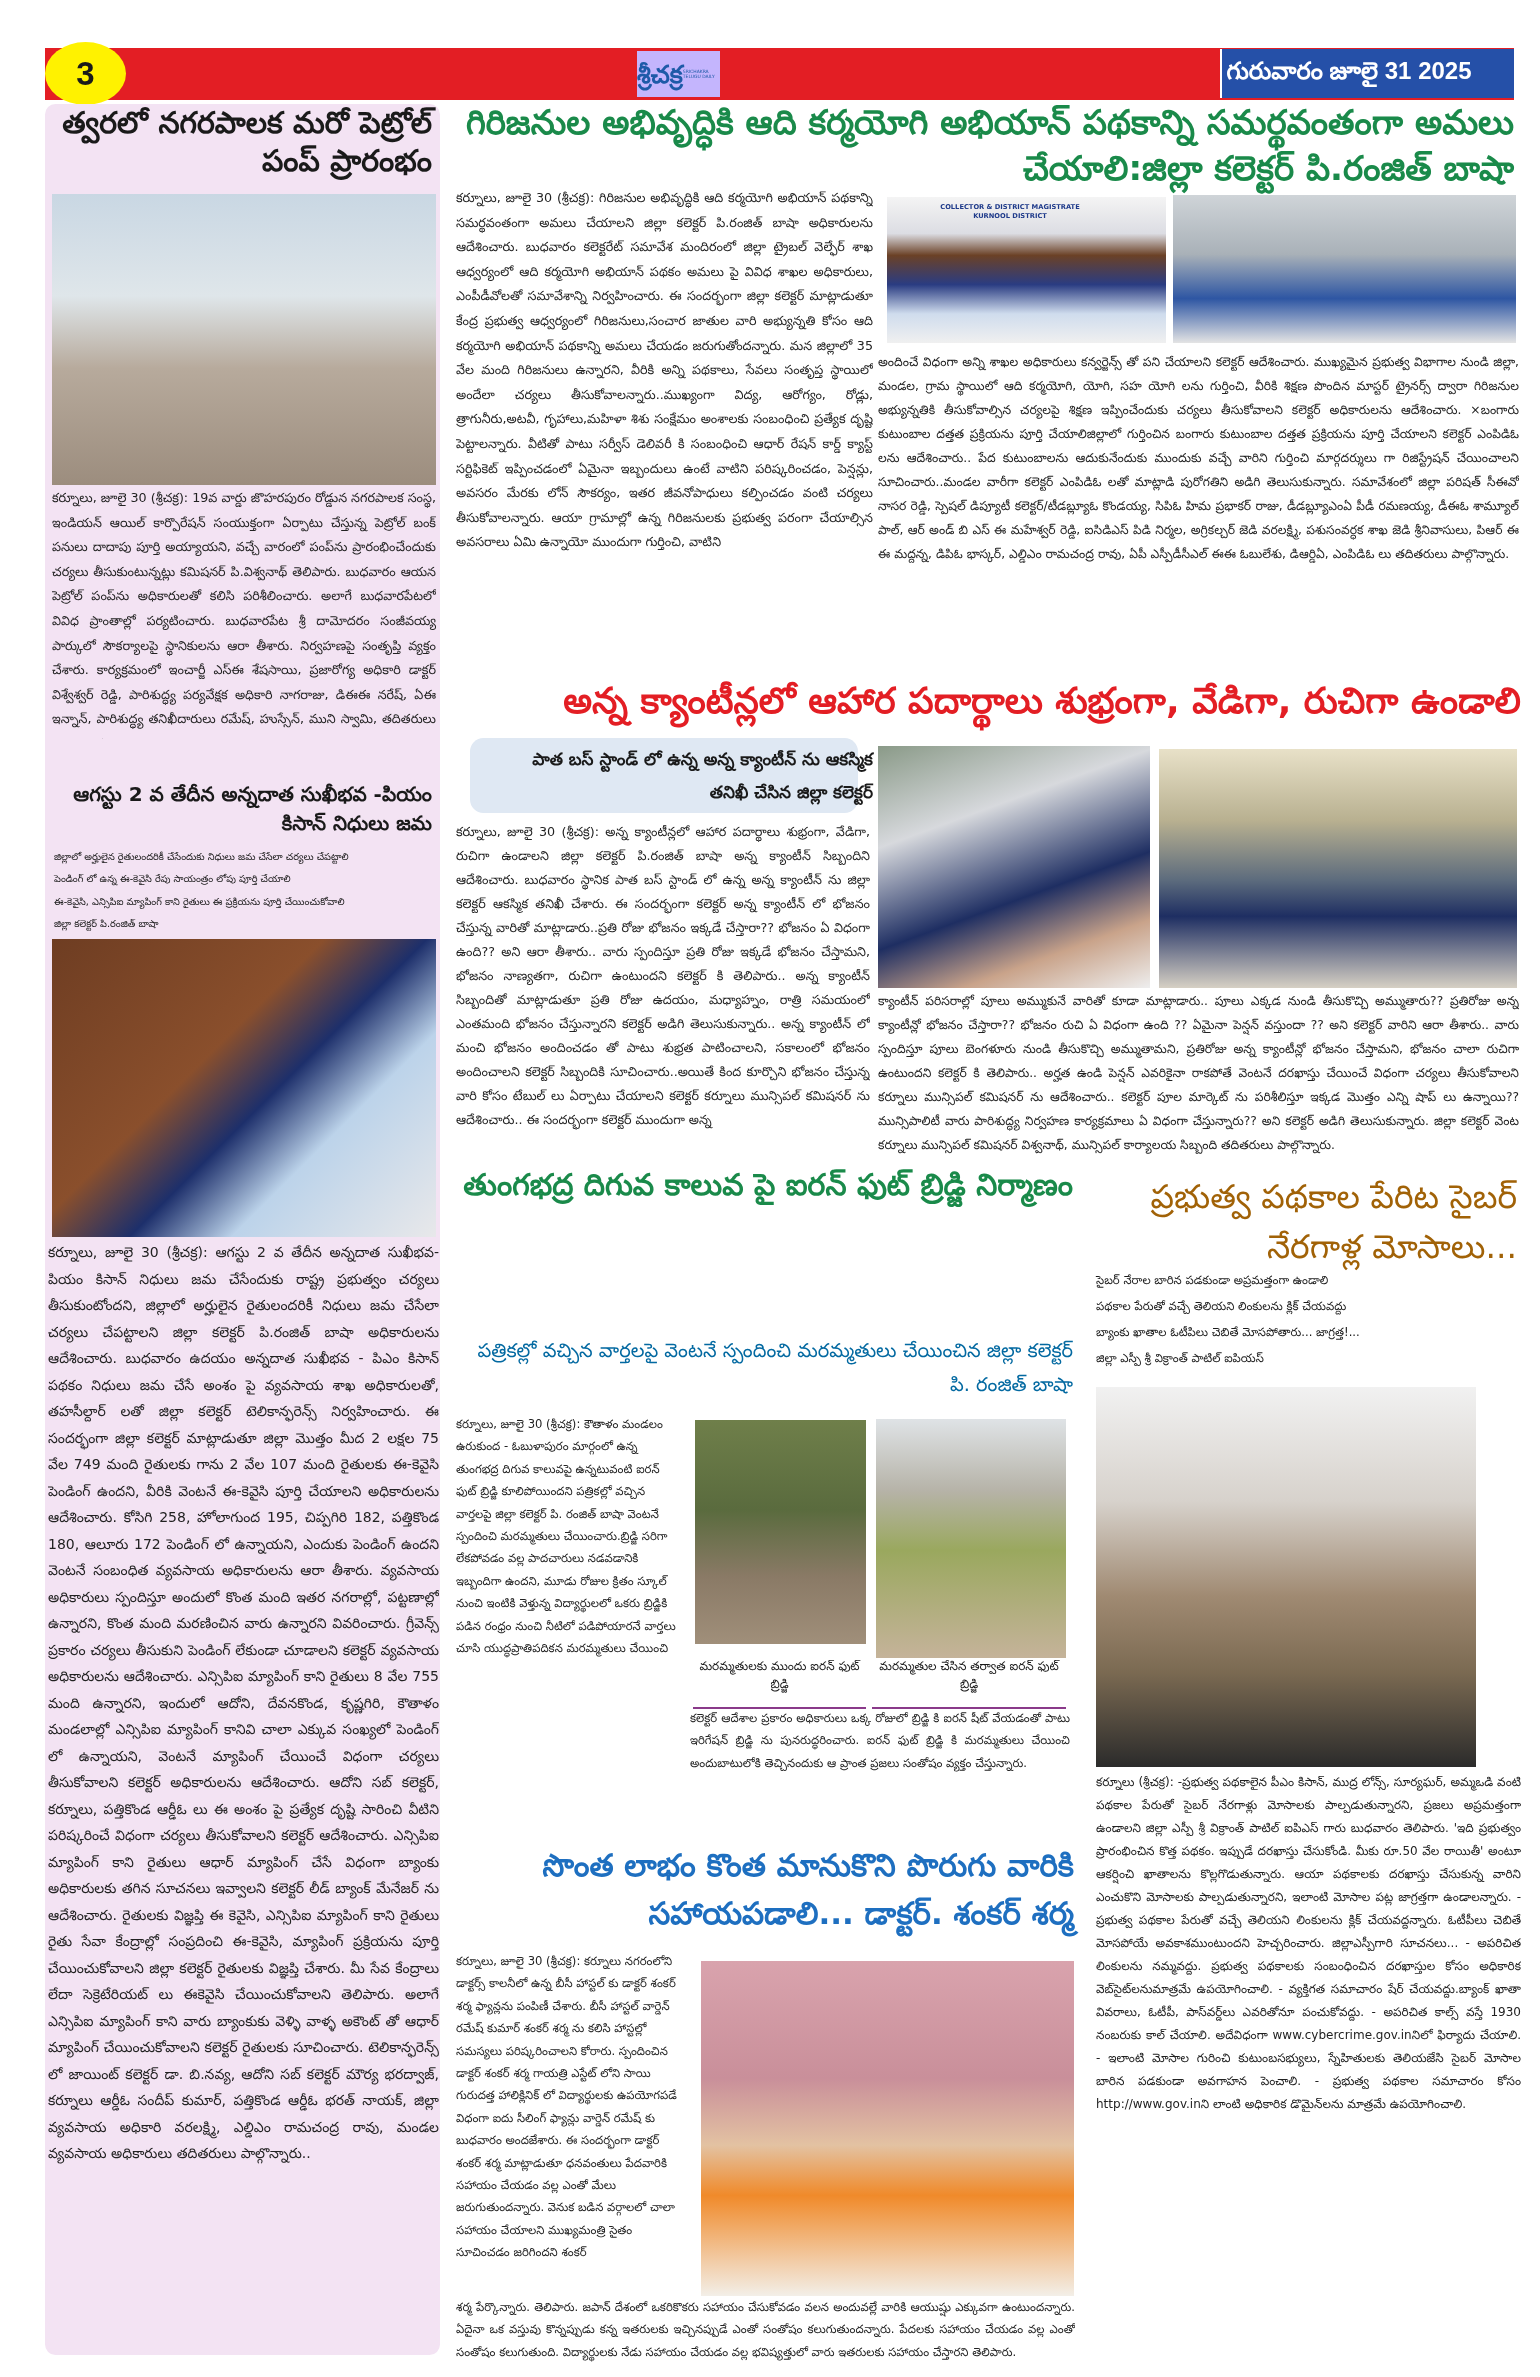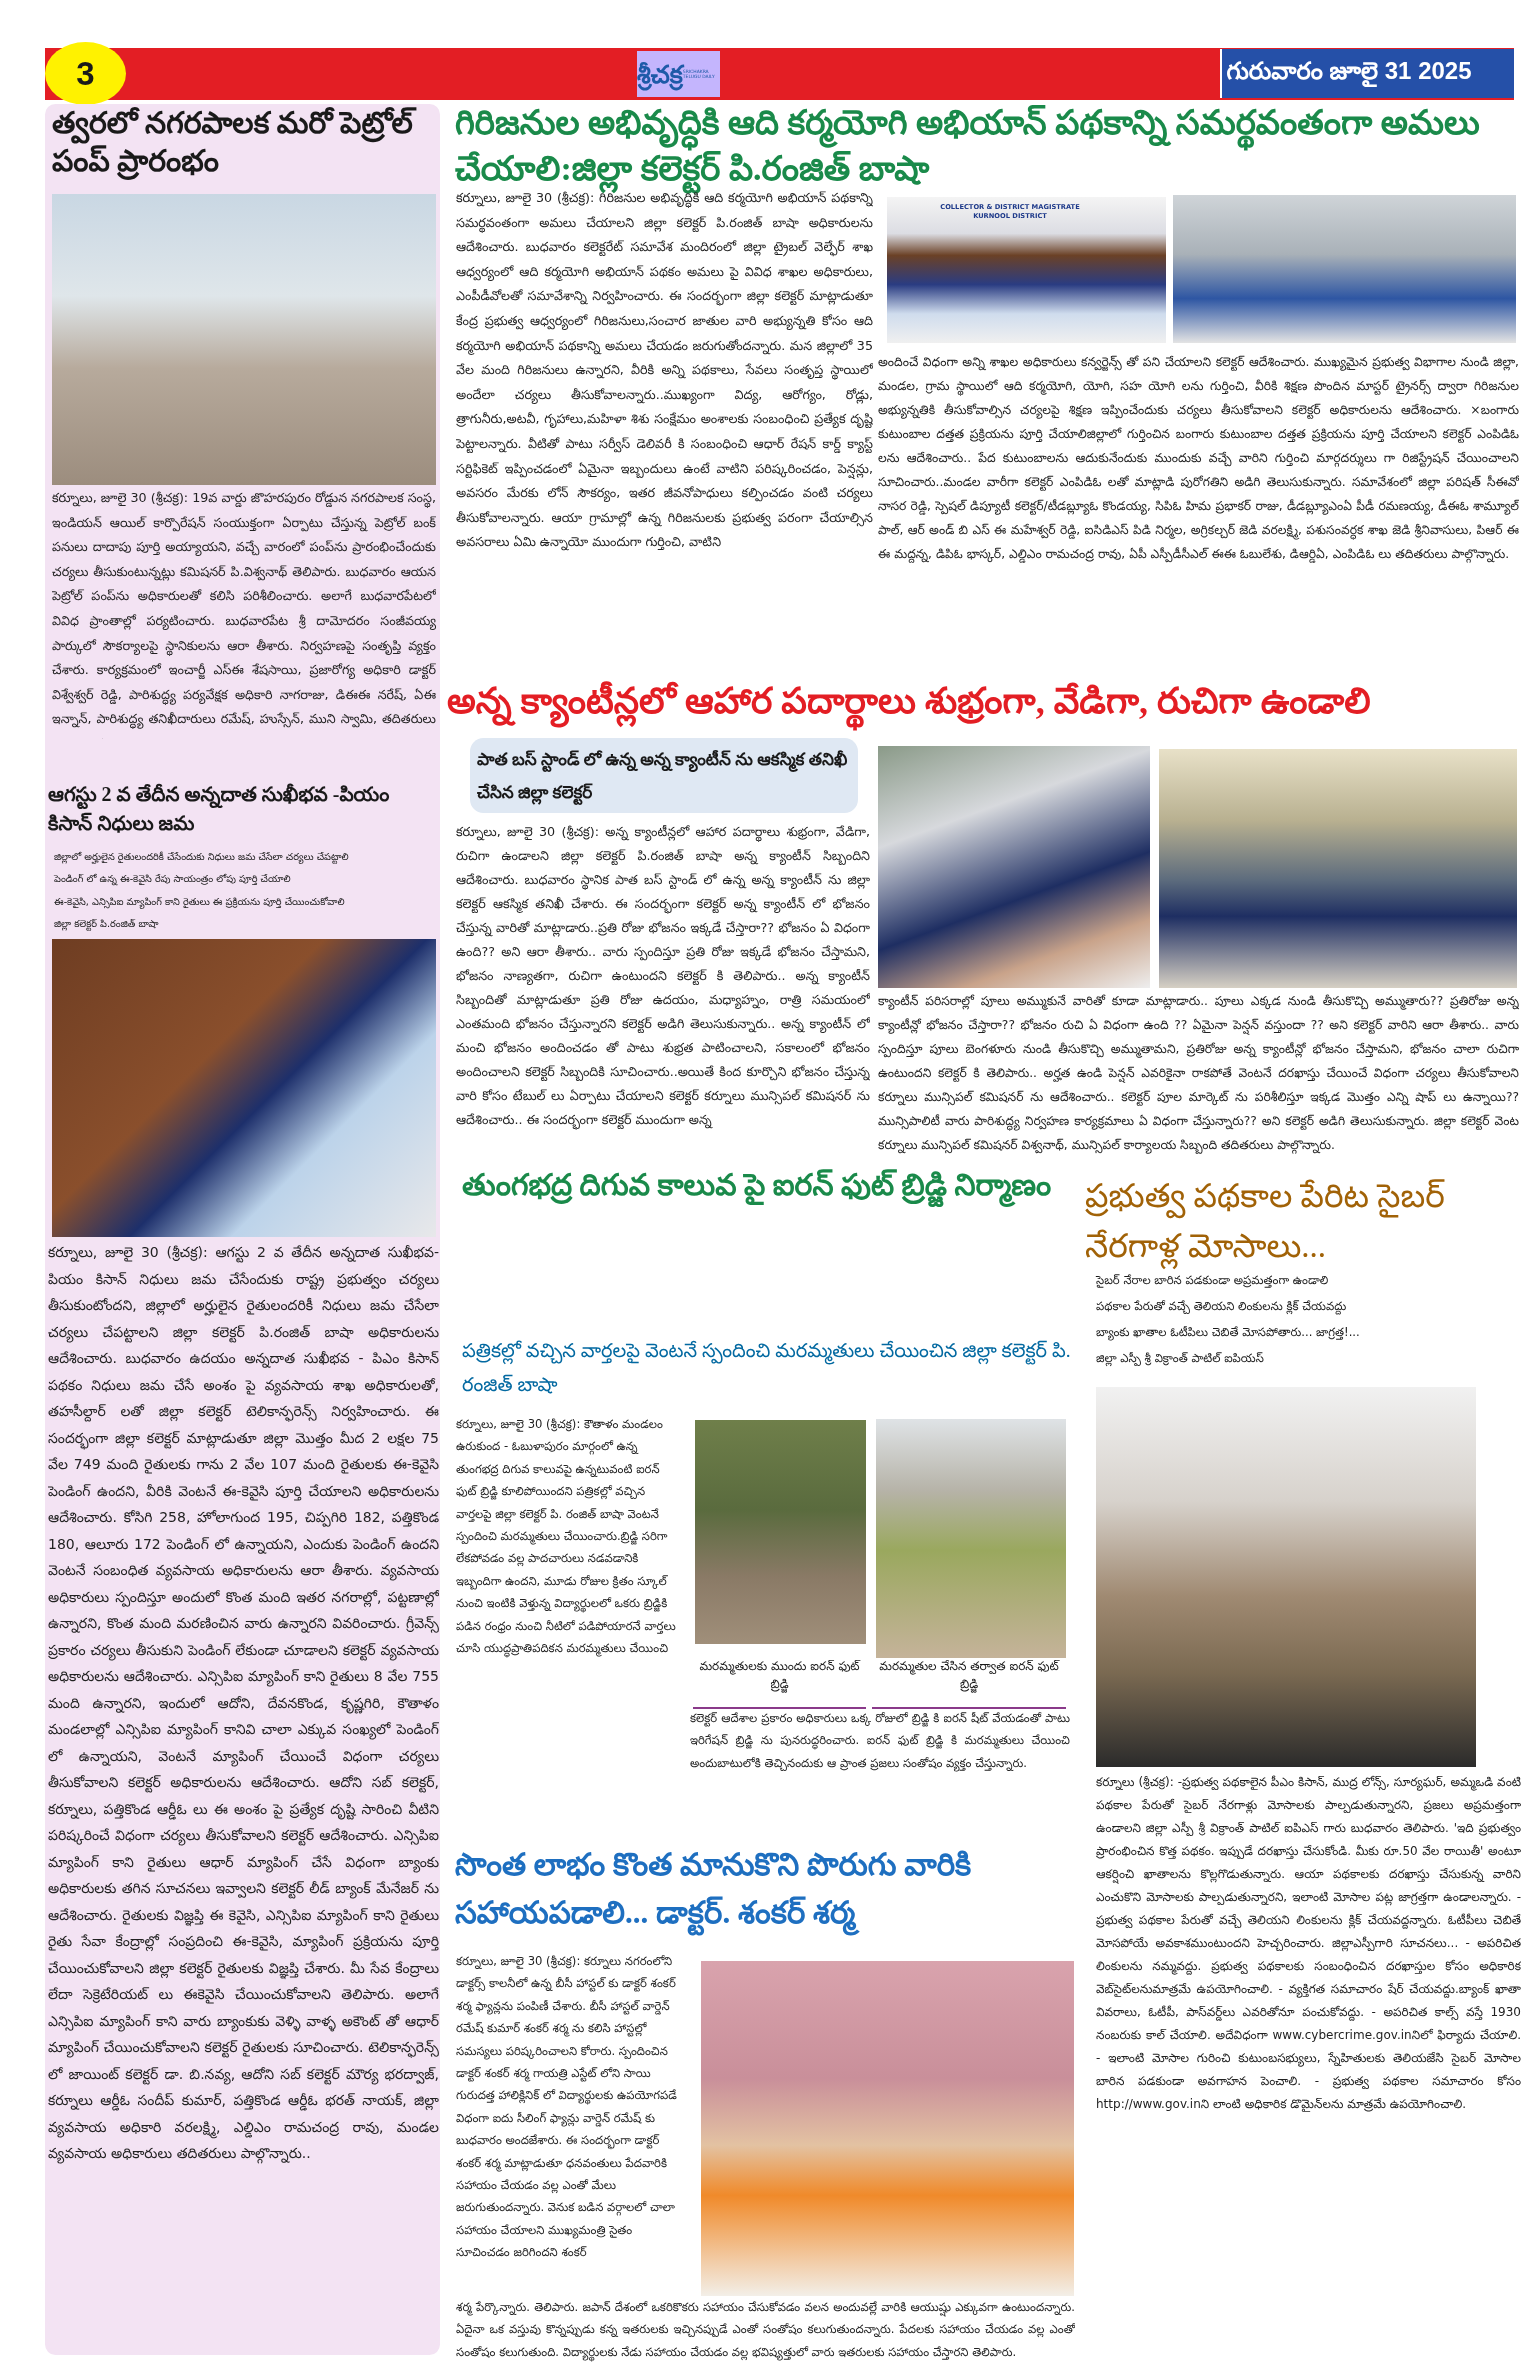--- a/index.html
+++ b/index.html
@@ -5,21 +5,21 @@
   * { box-sizing: border-box; margin: 0; padding: 0; }
   body { width: 1541px; height: 2377px; background: #ffffff; font-family: "DejaVu Sans", sans-serif; color: #1a1a1a; position: relative; overflow: hidden; }
   .masthead { position: absolute; left: 45px; top: 48px; width: 1469px; height: 52px; background: #e31e24; }
   .page-num { position: absolute; left: 45px; top: 42px; width: 81px; height: 63px; background: #fff200; border-radius: 50% / 50%; display: flex; align-items: center; justify-content: center; font-weight: bold; font-size: 33px; color: #1a1a1a; font-family: "Liberation Sans", sans-serif; }
   .logo { position: absolute; left: 637px; top: 51px; width: 83px; height: 46px; background: #c4b5fd; display: flex; flex-direction: row; align-items: center; justify-content: center; }
   .logo-text { font-size: 25px; font-weight: bold; color: #1e5aa8; line-height: 1; }
   .logo-sub { font-size: 4.5px; color: #1e5aa8; }
   .dateblock { position: absolute; left: 1220px; top: 49px; width: 294px; height: 49px; background: #2550a8; border-left: 2.2px solid #ffffff; color: #ffffff; font-size: 24px; font-weight: bold; display: flex; align-items: center; padding-left: 4.5px; font-family: "Liberation Sans", sans-serif; }
 
   .col-left { position: absolute; left: 45px; top: 104px; width: 395px; height: 2251px; background: #f3e3f3; border-radius: 10.4px; }
-  .headline { font-weight: bold; text-align: left; line-height: 1.28; font-family: Liberation Serif, serif; }
+  .headline { font-weight: bold; text-align: right; line-height: 1.28; }
   .body-text { font-size: 14px; line-height: 26px; text-align: justify; color: #222; }
   .photo { position: absolute; border: 0; padding-left: 27px; }
   .ph-petrol { background: linear-gradient(180deg, #c9d7e3 0%, #dfe6ea 35%, #b7aa9c 60%, #9c8d7e 100%); }
   .ph-collector { background: linear-gradient(135deg, #6e3d22 0%, #8a4f2c 40%, #1d2f6b 55%, #bcd3ea 70%, #e8e8ea 100%); }
   .ph-meeting1 { background: linear-gradient(180deg, #f4f4f4 0%, #dcdde3 25%, #6b4126 40%, #2a3c82 60%, #cfdced 80%, #f0f0f0 100%); }
   .ph-meeting2 { background: linear-gradient(180deg, #cfd4d8 0%, #a9b1b8 40%, #2e56a3 70%, #e4e4e4 100%); }
   .ph-canteen1 { background: linear-gradient(160deg, #8a9a88 0%, #d7d9dd 30%, #1e2e62 60%, #c9a38a 80%, #eeeeee 100%); }
   .ph-canteen2 { background: linear-gradient(180deg, #e8e1c8 0%, #b8b090 30%, #5c6b7d 55%, #1e2e62 70%, #d6d0c4 100%); }
   .ph-bridge1 { background: linear-gradient(180deg, #6f7f4a 0%, #5a6b3e 40%, #8a7a66 70%, #a08f7a 100%); }
   .ph-bridge2 { background: linear-gradient(180deg, #dfe3e6 0%, #b6b3a8 30%, #9aa85e 55%, #c5b39a 100%); }
@@ -59,21 +59,21 @@
 <h1 class="headline" style="position:absolute;left:455px;top:100px;width:1059px;font-size:34px;color:#1a8a4a;line-height:1.35;">గిరిజనుల అభివృద్ధికి ఆది కర్మయోగి అభియాన్ పథకాన్ని సమర్థవంతంగా అమలు చేయాలి:జిల్లా కలెక్టర్ పి.రంజిత్ బాషా</h1>
 <p class="body-text" style="position:absolute;left:456px;top:186px;width:417px;height:492px;overflow:hidden;font-size:12.7px;line-height:24.6px;">కర్నూలు, జూలై 30 (శ్రీచక్ర): గిరిజనుల అభివృద్ధికి ఆది కర్మయోగి అభియాన్ పథకాన్ని సమర్థవంతంగా అమలు చేయాలని జిల్లా కలెక్టర్ పి.రంజిత్ బాషా అధికారులను ఆదేశించారు. బుధవారం కలెక్టరేట్ సమావేశ మందిరంలో జిల్లా ట్రైబల్ వెల్ఫేర్ శాఖ ఆధ్వర్యంలో ఆది కర్మయోగి అభియాన్ పథకం అమలు పై వివిధ శాఖల అధికారులు, ఎంపీడీవోలతో సమావేశాన్ని నిర్వహించారు. ఈ సందర్భంగా జిల్లా కలెక్టర్ మాట్లాడుతూ కేంద్ర ప్రభుత్వ ఆధ్వర్యంలో గిరిజనులు,సంచార జాతుల వారి అభ్యున్నతి కోసం ఆది కర్మయోగి అభియాన్ పథకాన్ని అమలు చేయడం జరుగుతోందన్నారు. మన జిల్లాలో 35 వేల మంది గిరిజనులు ఉన్నారని, వీరికి అన్ని పథకాలు, సేవలు సంతృప్త స్థాయిలో అందేలా చర్యలు తీసుకోవాలన్నారు..ముఖ్యంగా విద్య, ఆరోగ్యం, రోడ్లు, త్రాగునీరు,అటవీ, గృహాలు,మహిళా శిశు సంక్షేమం అంశాలకు సంబంధించి ప్రత్యేక దృష్టి పెట్టాలన్నారు. వీటితో పాటు సర్వీస్ డెలివరీ కి సంబంధించి ఆధార్ రేషన్ కార్డ్ క్యాస్ట్ సర్టిఫికెట్ ఇప్పించడంలో ఏమైనా ఇబ్బందులు ఉంటే వాటిని పరిష్కరించడం, పెన్షన్లు, అవసరం మేరకు లోన్ సౌకర్యం, ఇతర జీవనోపాధులు కల్పించడం వంటి చర్యలు తీసుకోవాలన్నారు. ఆయా గ్రామాల్లో ఉన్న గిరిజనులకు ప్రభుత్వ పరంగా చేయాల్సిన అవసరాలు ఏమి ఉన్నాయో ముందుగా గుర్తించి, వాటిని</p>
 <div class="photo ph-meeting1" style="left:887px;top:197px;width:279px;height:146px;">
   <span style="position:absolute;left:52px;top:6px;width:142px;font-size:6.7px;font-weight:bold;color:#1e3a8a;text-align:center;line-height:9px;">COLLECTOR &amp; DISTRICT MAGISTRATE KURNOOL DISTRICT</span>
 </div>
 <div class="photo ph-meeting2" style="left:1173px;top:195px;width:343px;height:148px;"></div>
 <p class="body-text" style="position:absolute;left:878px;top:350px;width:641px;height:328px;overflow:hidden;font-size:12.3px;line-height:24px;">అందించే విధంగా అన్ని శాఖల అధికారులు కన్వర్జెన్స్ తో పని చేయాలని కలెక్టర్ ఆదేశించారు. ముఖ్యమైన ప్రభుత్వ విభాగాల నుండి జిల్లా, మండల, గ్రామ స్థాయిలో ఆది కర్మయోగి, యోగి, సహ యోగి లను గుర్తించి, వీరికి శిక్షణ పొందిన మాస్టర్ ట్రైనర్స్ ద్వారా గిరిజనుల అభ్యున్నతికి తీసుకోవాల్సిన చర్యలపై శిక్షణ ఇప్పించేందుకు చర్యలు తీసుకోవాలని కలెక్టర్ అధికారులను ఆదేశించారు. ×బంగారు కుటుంబాల దత్తత ప్రక్రియను పూర్తి చేయాలిజిల్లాలో గుర్తించిన బంగారు కుటుంబాల దత్తత ప్రక్రియను పూర్తి చేయాలని కలెక్టర్ ఎంపిడిఓ లను ఆదేశించారు.. పేద కుటుంబాలను ఆదుకునేందుకు ముందుకు వచ్చే వారిని గుర్తించి మార్గదర్శులు గా రిజిస్ట్రేషన్ చేయించాలని సూచించారు..మండల వారీగా కలెక్టర్ ఎంపిడిఓ లతో మాట్లాడి పురోగతిని అడిగి తెలుసుకున్నారు. సమావేశంలో జిల్లా పరిషత్ సీఈవో నాసర రెడ్డి, స్పెషల్ డిప్యూటీ కలెక్టర్/టీడబ్ల్యూఓ కొండయ్య, సిపిఓ హిమ ప్రభాకర్ రాజు, డీడబ్ల్యూఎంఏ పీడీ రమణయ్య, డీఈఓ శామ్యూల్ పాల్, ఆర్ అండ్ బి ఎస్ ఈ మహేశ్వర్ రెడ్డి, ఐసిడిఎస్ పిడి నిర్మల, అగ్రికల్చర్ జెడి వరలక్ష్మి, పశుసంవర్ధక శాఖ జెడి శ్రీనివాసులు, పిఆర్ ఈ ఈ మద్దన్న, డిపిఓ భాస్కర్, ఎల్డిఎం రామచంద్ర రావు, ఏపీ ఎస్పీడీసీఎల్ ఈఈ ఓబులేశు, డిఆర్డిఏ, ఎంపిడిఓ లు తదితరులు పాల్గొన్నారు.</p>
 
 <h1 class="headline" style="position:absolute;left:447px;top:678px;width:1074px;font-size:36px;color:#e31e24;">అన్న క్యాంటీన్లలో ఆహార పదార్థాలు శుభ్రంగా, వేడిగా, రుచిగా ఉండాలి</h1>
 <div class="box-blue" style="left:470px;top:738px;width:388px;height:75px;"></div>
-<h2 class="headline" style="position:absolute;left:477px;top:743px;width:373px;font-size:17px;color:#1a1a1a;line-height:33px;">పాత బస్ స్టాండ్ లో ఉన్న అన్న క్యాంటీన్ ను ఆకస్మిక తనిఖీ చేసిన జిల్లా కలెక్టర్</h2>
+<h2 class="headline" style="position:absolute;left:500px;top:743px;width:373px;font-size:17px;color:#1a1a1a;line-height:33px;">పాత బస్ స్టాండ్ లో ఉన్న అన్న క్యాంటీన్ ను ఆకస్మిక తనిఖీ చేసిన జిల్లా కలెక్టర్</h2>
 <p class="body-text" style="position:absolute;left:456px;top:820px;width:414px;height:343px;overflow:hidden;font-size:12.7px;line-height:24px;">కర్నూలు, జూలై 30 (శ్రీచక్ర): అన్న క్యాంటీన్లలో ఆహార పదార్థాలు శుభ్రంగా, వేడిగా, రుచిగా ఉండాలని జిల్లా కలెక్టర్ పి.రంజిత్ బాషా అన్న క్యాంటీన్ సిబ్బందిని ఆదేశించారు. బుధవారం స్థానిక పాత బస్ స్టాండ్ లో ఉన్న అన్న క్యాంటీన్ ను జిల్లా కలెక్టర్ ఆకస్మిక తనిఖీ చేశారు. ఈ సందర్భంగా కలెక్టర్ అన్న క్యాంటీన్ లో భోజనం చేస్తున్న వారితో మాట్లాడారు..ప్రతి రోజు భోజనం ఇక్కడే చేస్తారా?? భోజనం ఏ విధంగా ఉంది?? అని ఆరా తీశారు.. వారు స్పందిస్తూ ప్రతి రోజు ఇక్కడే భోజనం చేస్తామని, భోజనం నాణ్యతగా, రుచిగా ఉంటుందని కలెక్టర్ కి తెలిపారు.. అన్న క్యాంటీన్ సిబ్బందితో మాట్లాడుతూ ప్రతి రోజు ఉదయం, మధ్యాహ్నం, రాత్రి సమయంలో ఎంతమంది భోజనం చేస్తున్నారని కలెక్టర్ అడిగి తెలుసుకున్నారు.. అన్న క్యాంటీన్ లో మంచి భోజనం అందించడం తో పాటు శుభ్రత పాటించాలని, సకాలంలో భోజనం అందించాలని కలెక్టర్ సిబ్బందికి సూచించారు..అయితే కింద కూర్చొని భోజనం చేస్తున్న వారి కోసం టేబుల్ లు ఏర్పాటు చేయాలని కలెక్టర్ కర్నూలు మున్సిపల్ కమిషనర్ ను ఆదేశించారు.. ఈ సందర్భంగా కలెక్టర్ ముందుగా అన్న</p>
 <div class="photo ph-canteen1" style="left:878px;top:746px;width:272px;height:242px;"></div>
 <div class="photo ph-canteen2" style="left:1159px;top:749px;width:358px;height:239px;"></div>
 <p class="body-text" style="position:absolute;left:878px;top:989px;width:641px;height:186px;overflow:hidden;font-size:12.3px;line-height:24px;">క్యాంటీన్ పరిసరాల్లో పూలు అమ్ముకునే వారితో కూడా మాట్లాడారు.. పూలు ఎక్కడ నుండి తీసుకొచ్చి అమ్ముతారు?? ప్రతిరోజు అన్న క్యాంటీన్లో భోజనం చేస్తారా?? భోజనం రుచి ఏ విధంగా ఉంది ?? ఏమైనా పెన్షన్ వస్తుందా ?? అని కలెక్టర్ వారిని ఆరా తీశారు.. వారు స్పందిస్తూ పూలు బెంగళూరు నుండి తీసుకొచ్చి అమ్ముతామని, ప్రతిరోజు అన్న క్యాంటీన్లో భోజనం చేస్తామని, భోజనం చాలా రుచిగా ఉంటుందని కలెక్టర్ కి తెలిపారు.. అర్హత ఉండి పెన్షన్ ఎవరికైనా రాకపోతే వెంటనే దరఖాస్తు చేయించే విధంగా చర్యలు తీసుకోవాలని కర్నూలు మున్సిపల్ కమిషనర్ ను ఆదేశించారు.. కలెక్టర్ పూల మార్కెట్ ను పరిశీలిస్తూ ఇక్కడ మొత్తం ఎన్ని షాప్ లు ఉన్నాయి?? మున్సిపాలిటీ వారు పారిశుద్ధ్య నిర్వహణ కార్యక్రమాలు ఏ విధంగా చేస్తున్నారు?? అని కలెక్టర్ అడిగి తెలుసుకున్నారు. జిల్లా కలెక్టర్ వెంట కర్నూలు మున్సిపల్ కమిషనర్ విశ్వనాథ్, మున్సిపల్ కార్యాలయ సిబ్బంది తదితరులు పాల్గొన్నారు.</p>
 
 <h1 class="headline" style="position:absolute;left:462px;top:1163px;width:611px;font-size:30px;color:#1a8a4a;line-height:1.45;">తుంగభద్ర దిగువ కాలువ పై ఐరన్ ఫుట్ బ్రిడ్జి నిర్మాణం</h1>
 <h2 class="headline" style="position:absolute;left:462px;top:1334px;width:611px;font-size:19.4px;color:#0369a1;line-height:34px;font-weight:normal;">పత్రికల్లో వచ్చిన వార్తలపై వెంటనే స్పందించి మరమ్మతులు చేయించిన జిల్లా కలెక్టర్ పి. రంజిత్ బాషా</h2>
 <p class="body-text" style="position:absolute;left:456px;top:1413px;width:224px;height:246px;overflow:hidden;font-size:11.6px;line-height:22.4px;text-align:left;">కర్నూలు, జూలై 30 (శ్రీచక్ర): కౌతాళం మండలం ఉరుకుంద - ఓబుళాపురం మార్గంలో ఉన్న తుంగభద్ర దిగువ కాలువపై ఉన్నటువంటి ఐరన్ ఫుట్ బ్రిడ్జి కూలిపోయిందని పత్రికల్లో వచ్చిన వార్తలపై జిల్లా కలెక్టర్ పి. రంజిత్ బాషా వెంటనే స్పందించి మరమ్మతులు చేయించారు.బ్రిడ్జి సరిగా లేకపోవడం వల్ల పాదచారులు నడవడానికి ఇబ్బందిగా ఉందని, మూడు రోజుల క్రితం స్కూల్ నుంచి ఇంటికి వెళ్తున్న విద్యార్థులలో ఒకరు బ్రిడ్జికి పడిన రంధ్రం నుంచి నీటిలో పడిపోయారనే వార్తలు చూసి యుద్ధప్రాతిపదికన మరమ్మతులు చేయించి ఐరన్ ఫుట్ బ్రిడ్జి అందుబాటులోకి తేవాలని జిల్లా కలెక్టర్ ఇరిగేషన్ అధికారులను ఆదేశించారు.</p>
 <div class="photo ph-bridge1" style="left:695px;top:1420px;width:171px;height:224px;"></div>
 <div class="photo ph-bridge2" style="left:876px;top:1419px;width:190px;height:239px;"></div>

